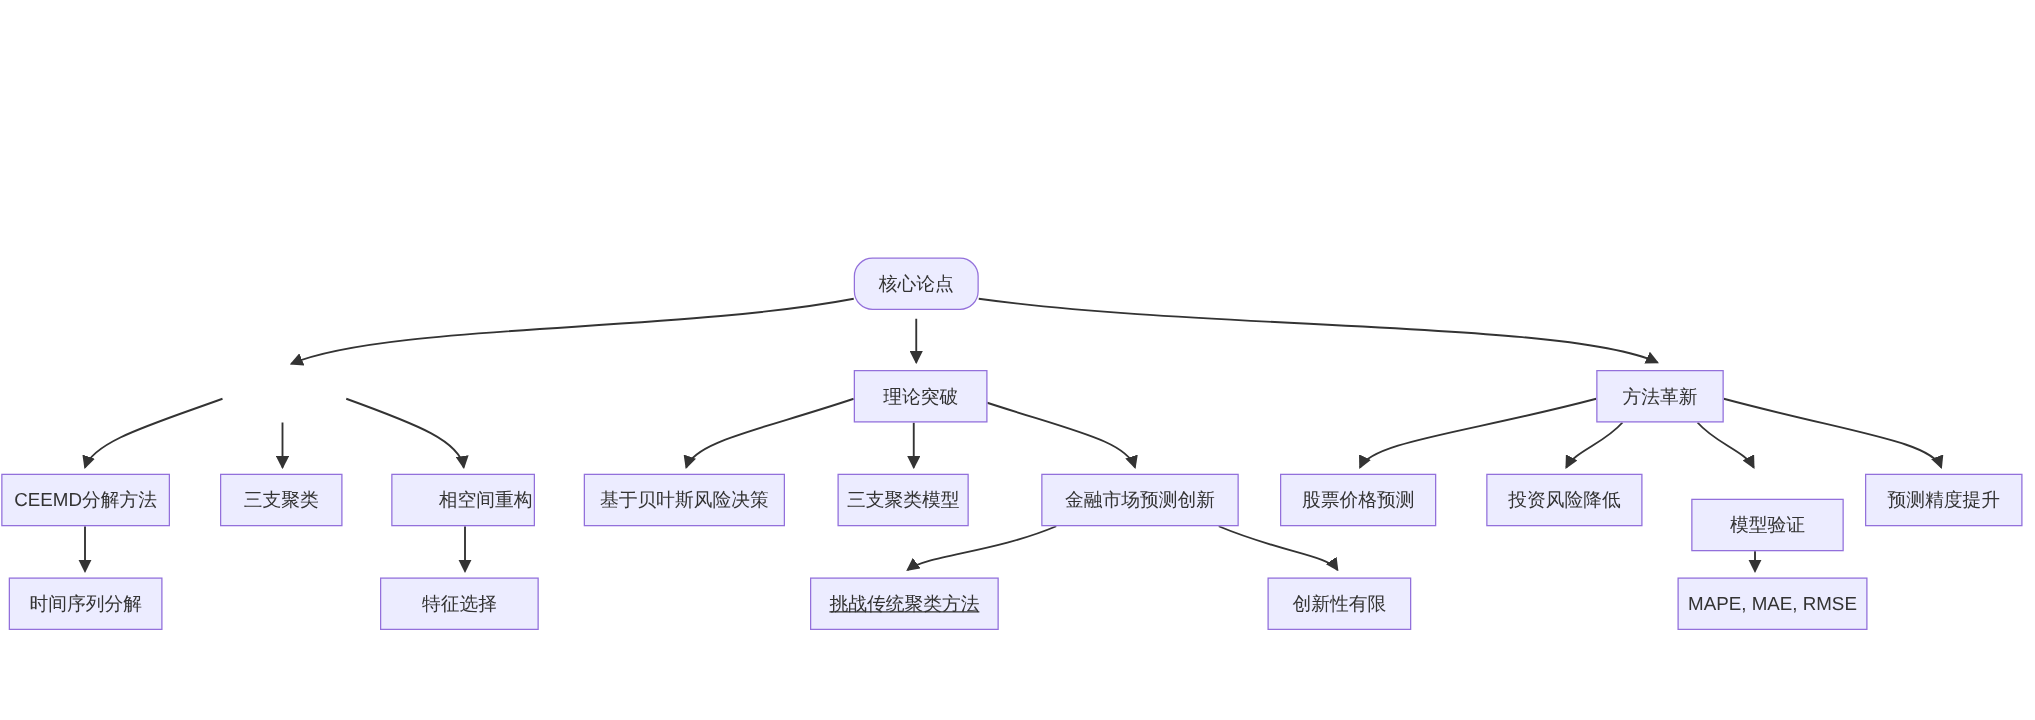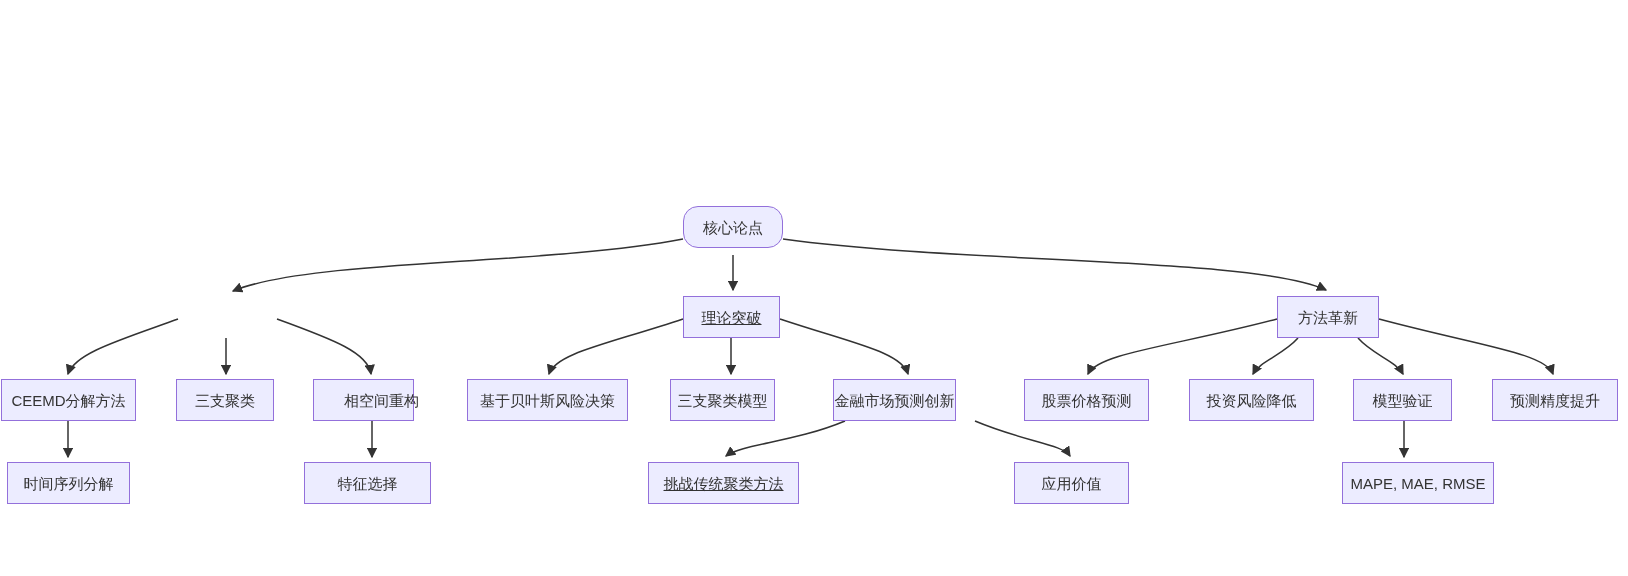--- a/index.html
+++ b/index.html
@@ -74,33 +74,33 @@
     <path class="edge" d="M 1379 319 C 1480 346, 1545 353, 1553 374" marker-end="url(#arrow)"></path>
     <path class="edge" d="M 68 421 L 68 457" marker-end="url(#arrow)"></path>
     <path class="edge" d="M 372 421 L 372 457" marker-end="url(#arrow)"></path>
     <path class="edge" d="M 845 421 C 795 442, 742 444, 726 456" marker-end="url(#arrow)"></path>
     <path class="edge" d="M 975 421 C 1025 442, 1062 444, 1070 456" marker-end="url(#arrow)"></path>
     <path class="edge" d="M 1404 421 L 1404 457" marker-end="url(#arrow)"></path>
   </svg>
 
   <div class="node row1" style="left:683px;width:100px;">核心论点</div>
 
-  <div class="node row2" style="left:683px;width:97px;text-decoration:underline;">理论突破</div>
+  <div class="node row2" style="left:683px;width:107px;">理论突破</div>
   <div class="node row2" style="left:1277px;width:102px;">方法革新</div>
 
   <div class="node row3" style="left:1px;width:135px;">CEEMD分解方法</div>
   <div class="node row3" style="left:176px;width:98px;">三支聚类</div>
-  <div class="node row3" style="left:313px;width:101px;padding-left:36px;">相空间重构</div>
+  <div class="node row3" style="left:313px;width:115px;padding-left:36px;">相空间重构</div>
   <div class="node row3" style="left:467px;width:161px;">基于贝叶斯风险决策</div>
   <div class="node row3" style="left:670px;width:105px;">三支聚类模型</div>
-  <div class="node row3" style="left:833px;width:123px;text-align:right;">金融市场预测创新</div>
+  <div class="node row3" style="left:833px;width:158px;text-align:right;">金融市场预测创新</div>
   <div class="node row3" style="left:1024px;width:125px;">股票价格预测</div>
   <div class="node row3" style="left:1189px;width:125px;">投资风险降低</div>
-  <div class="node row3" style="left:1353px;width:99px;">模型验证</div>
+  <div class="node row3" style="left:1353px;width:122px;margin-top:20px;">模型验证</div>
   <div class="node row3" style="left:1492px;width:126px;">预测精度提升</div>
 
   <div class="node row4" style="left:7px;width:123px;">时间序列分解</div>
   <div class="node row4" style="left:304px;width:127px;">特征选择</div>
   <div class="node row4" style="left:648px;width:151px;text-decoration:underline;">挑战传统聚类方法</div>
-  <div class="node row4" style="left:1014px;width:115px;">应用价值</div>
+  <div class="node row4" style="left:1014px;width:115px;">创新性有限</div>
   <div class="node row4" style="left:1330px;width:152px;margin-left:12px;">MAPE, MAE, RMSE</div>
 
 </div>
 
 </body></html>

